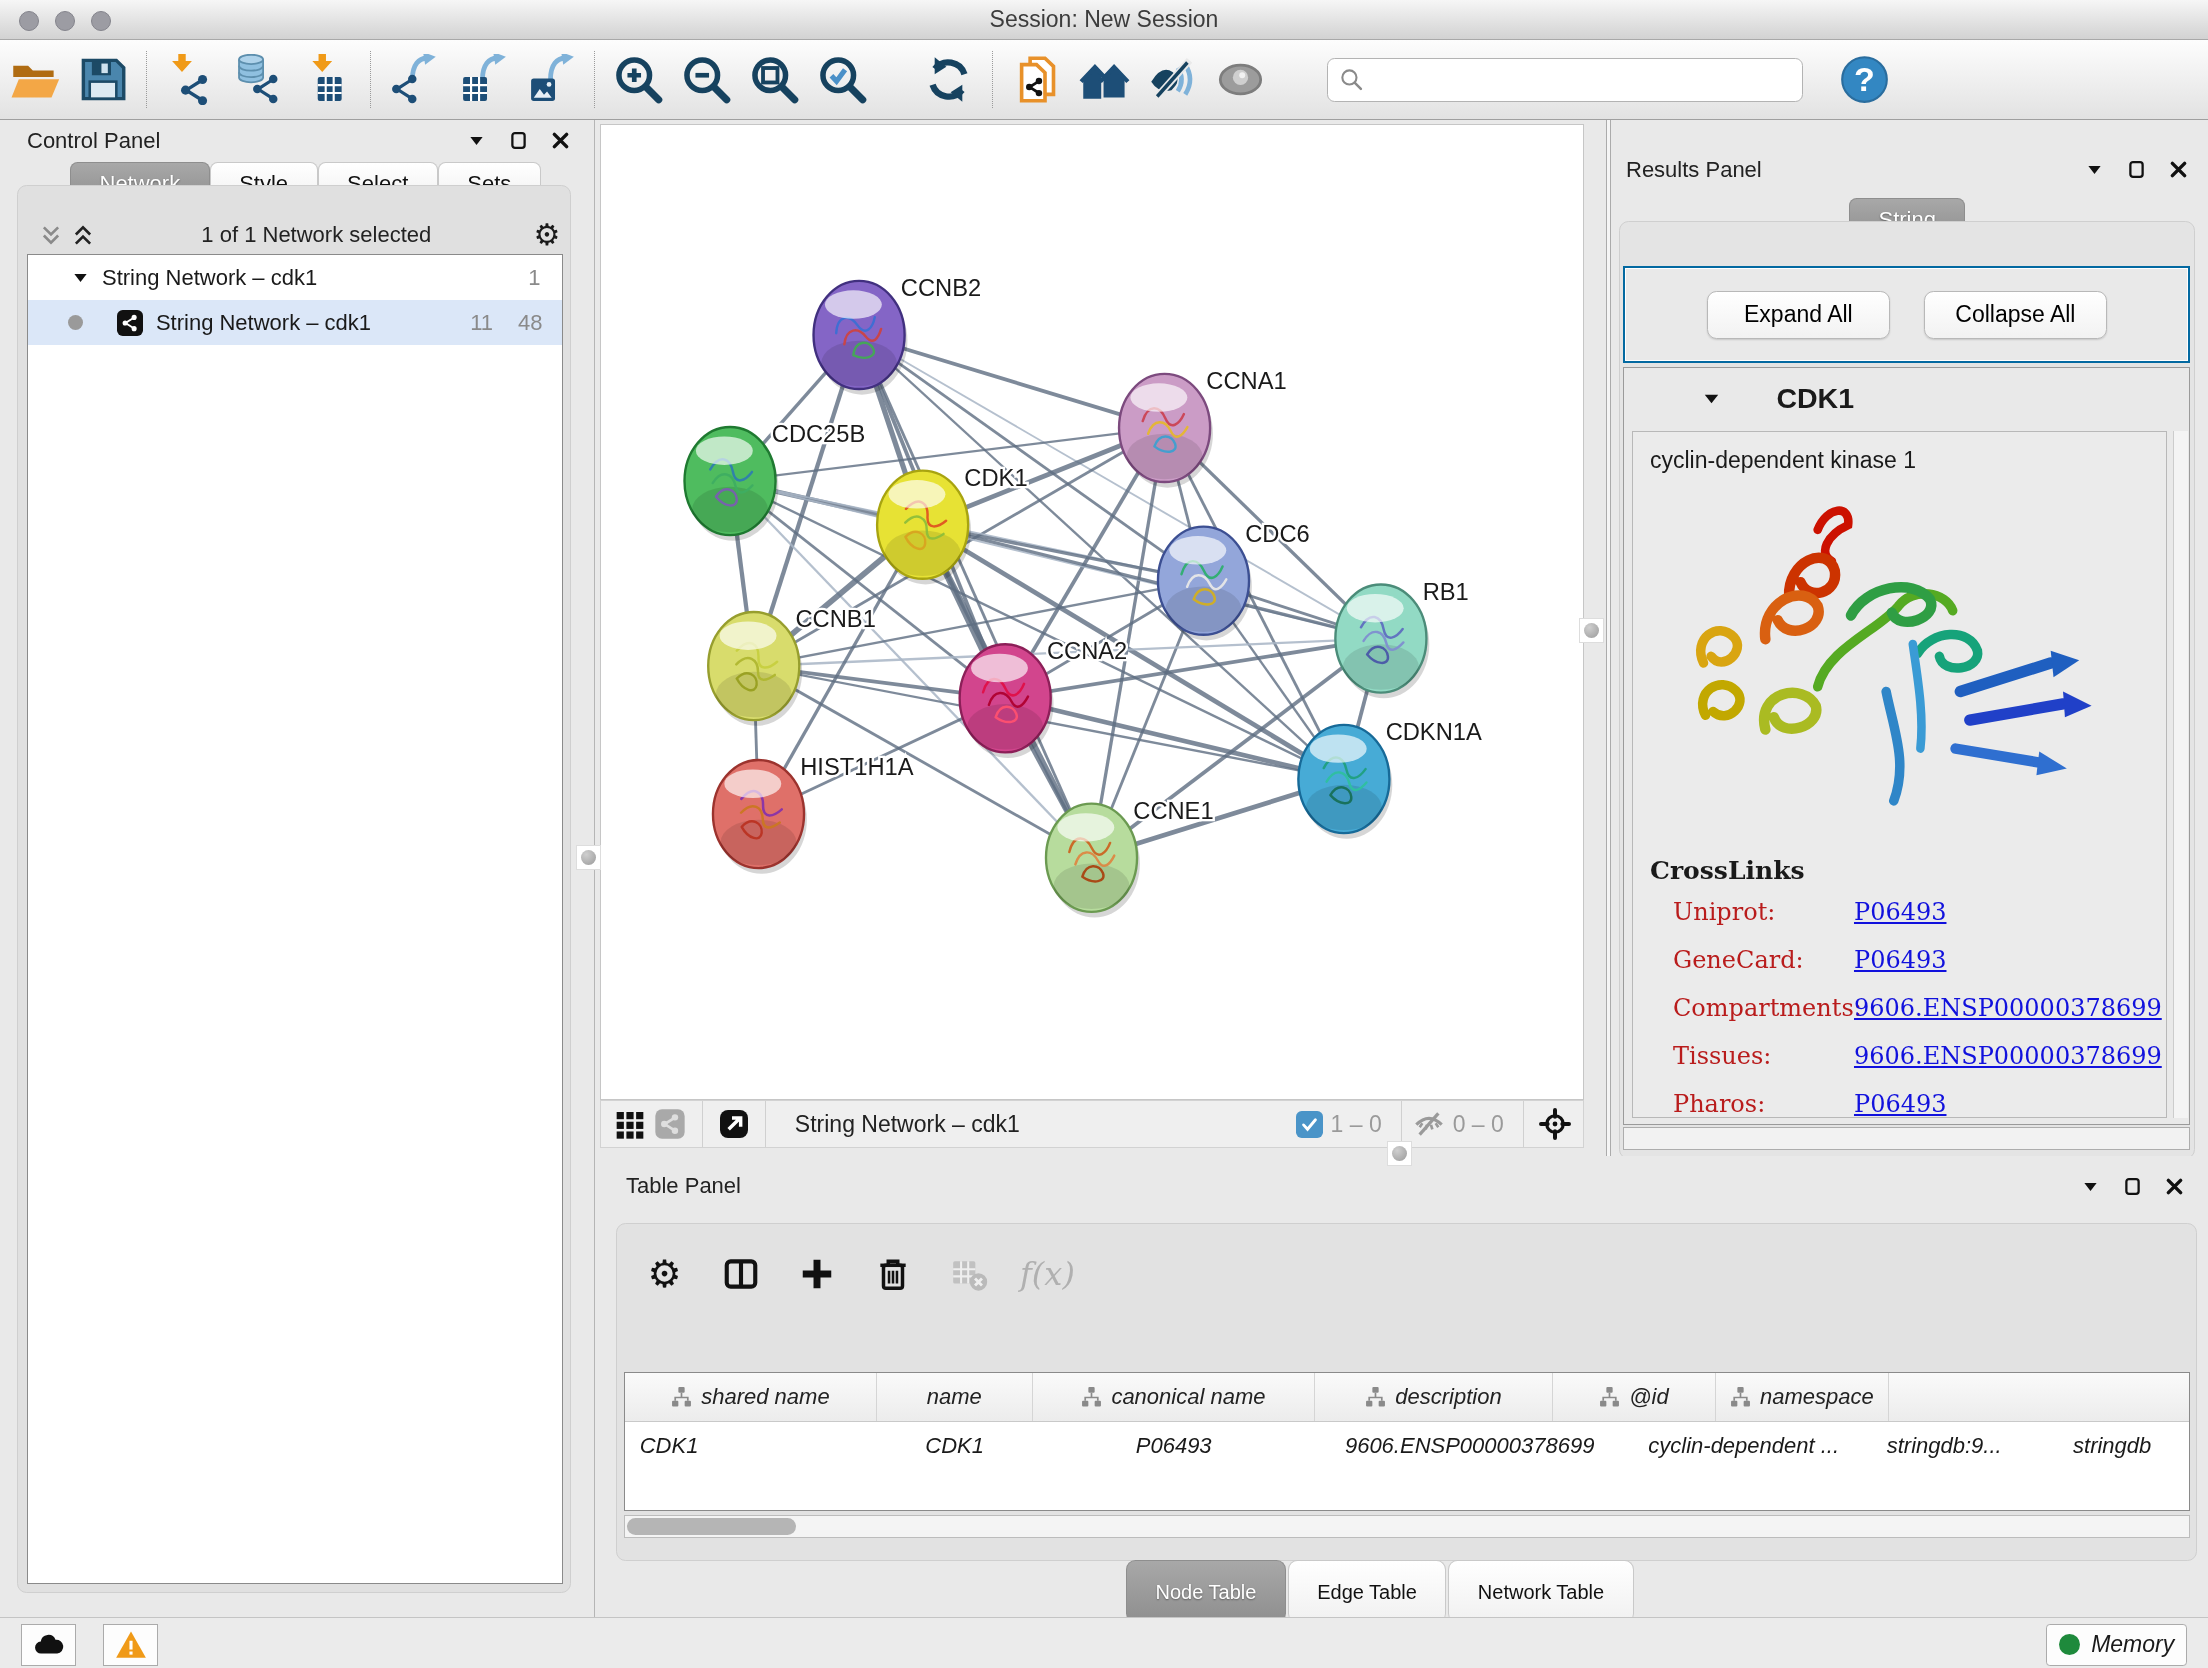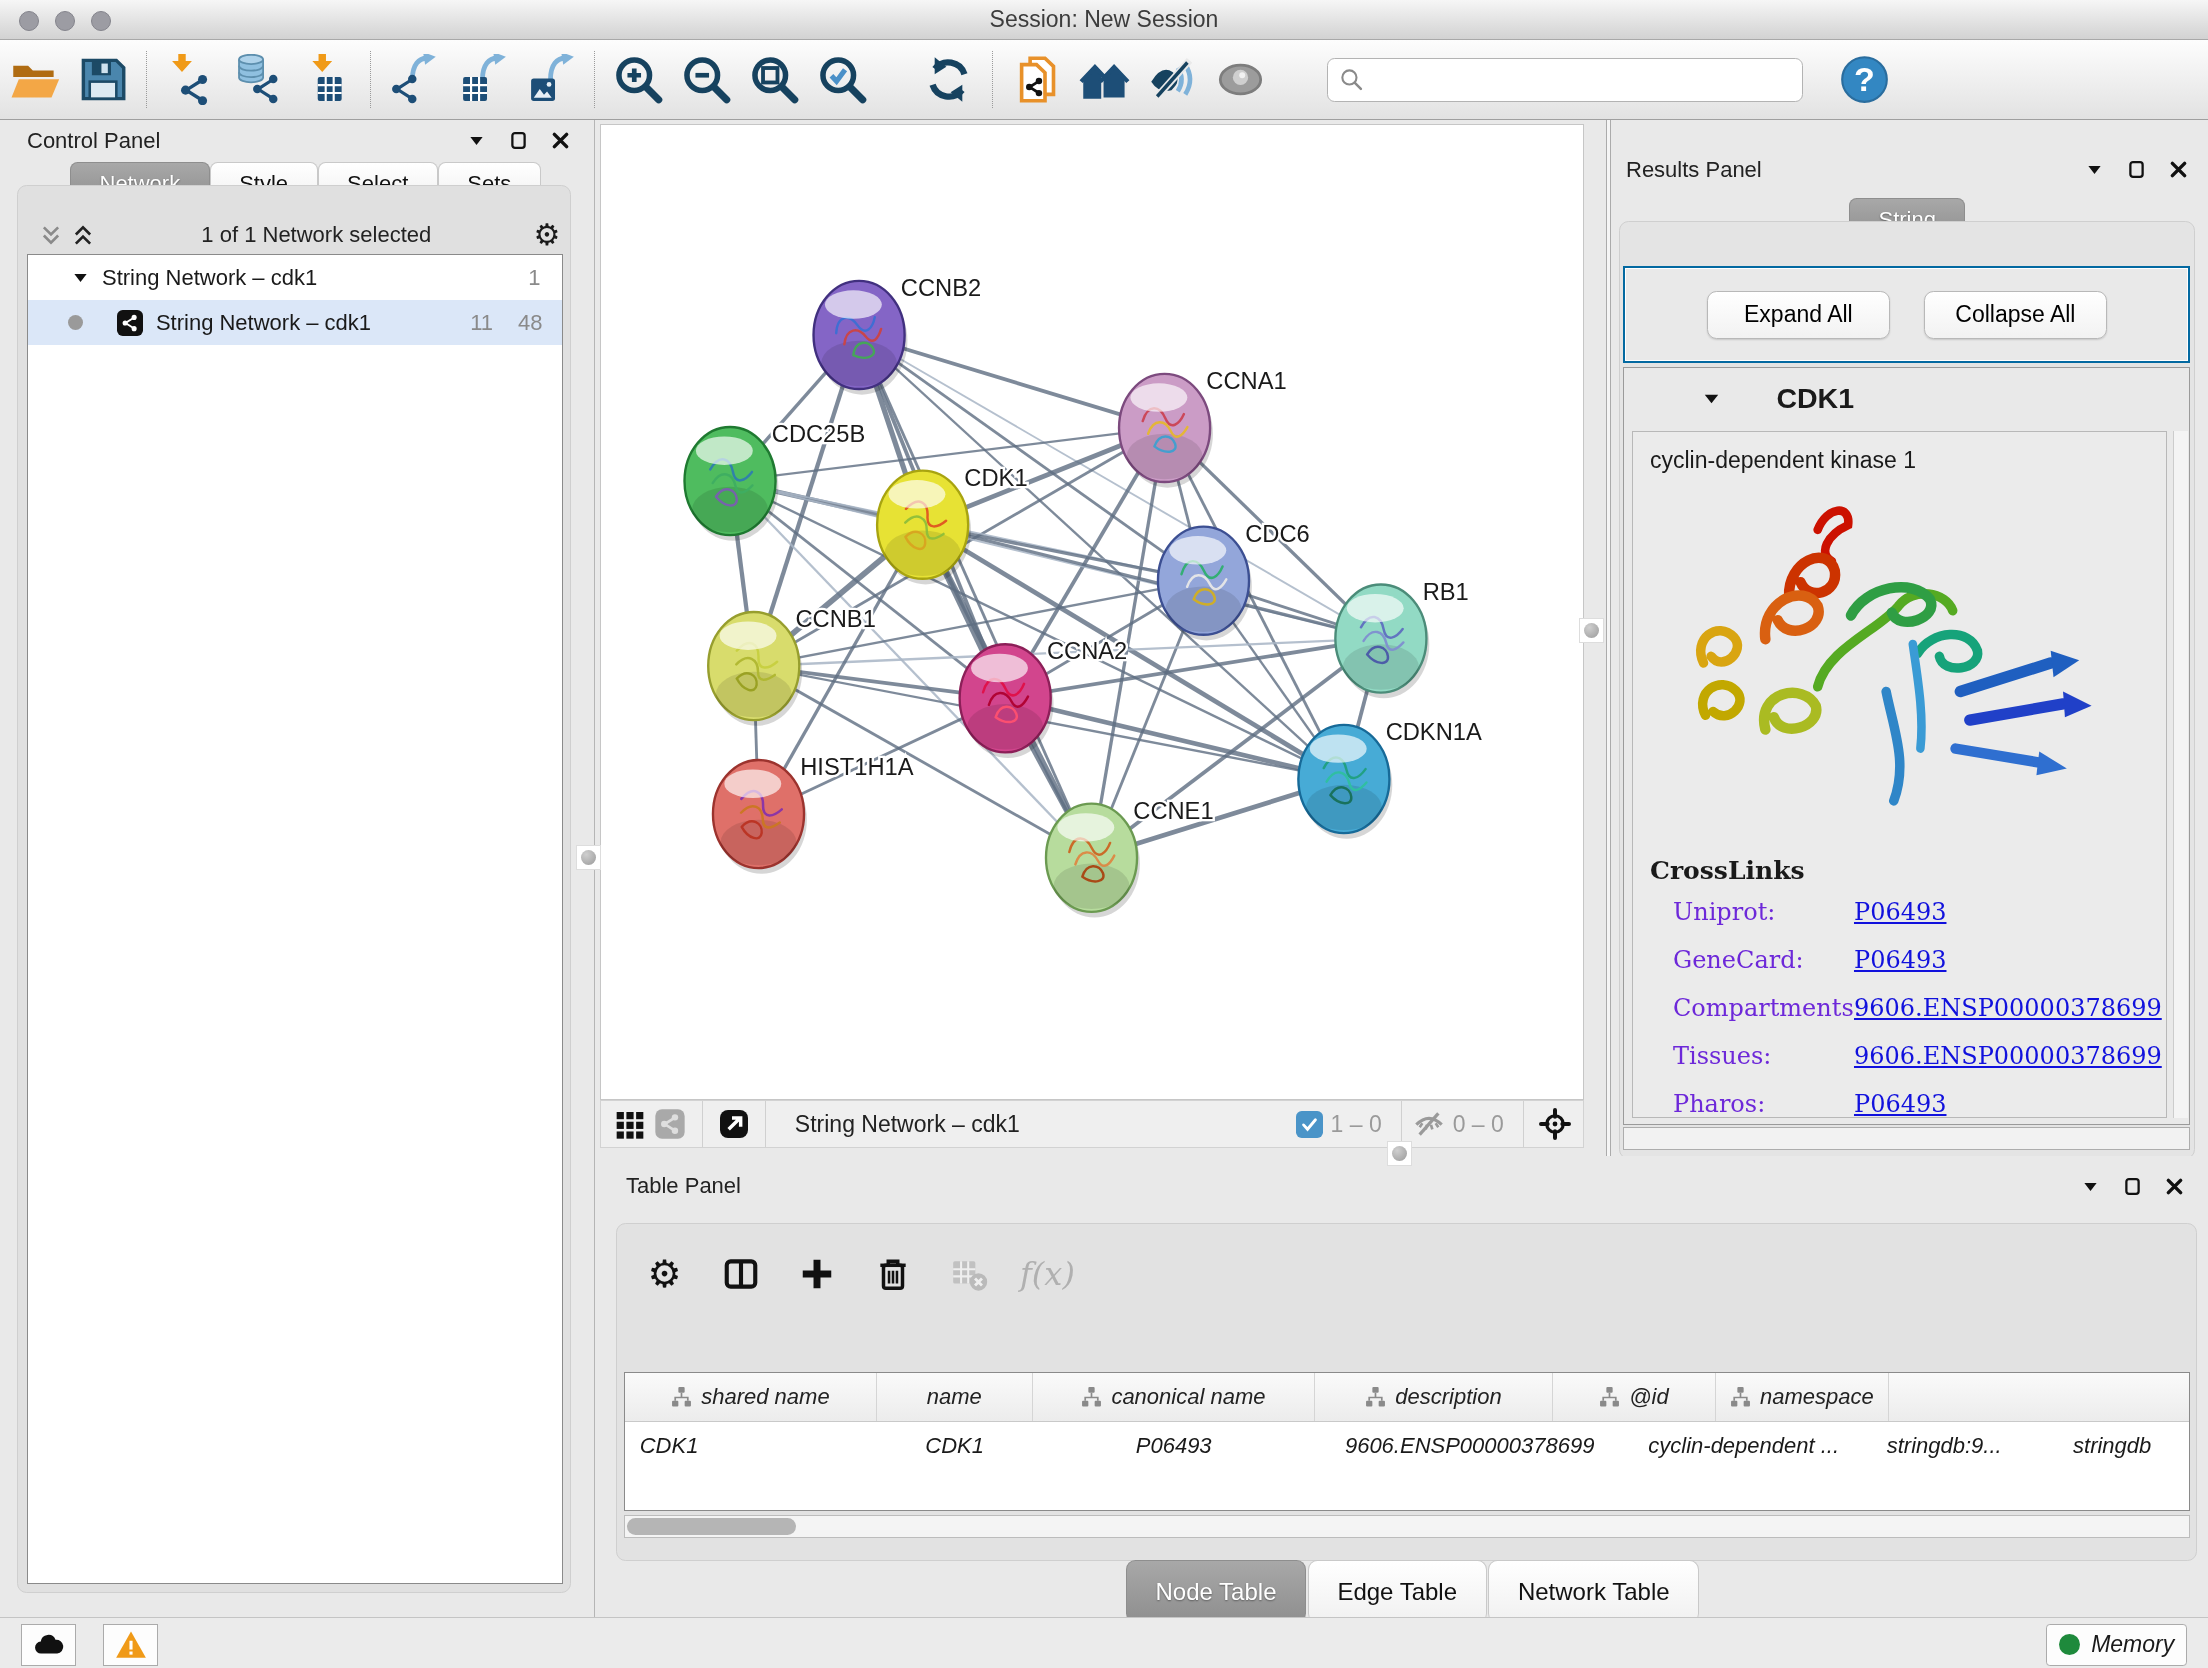--- a/index.html
+++ b/index.html
@@ -99,21 +99,21 @@
   #rp-entry-header svg { width:23px; height:23px; margin-left:76px; }
   #rp-gene { font-size:28.5px; font-weight:bold; margin-left:53px; }
   #rp-content { position:absolute; left:7.6px; top:63px; width:535px; height:687px;
     background:#ebebeb; border:1px solid #b8b8b8; overflow:hidden; }
   #rp-vscroll { position:absolute; right:1px; top:63px; width:15px; height:687px; background:#f4f4f4; border-left:1px solid #ccc; }
   #rp-desc { font-size:23px; margin:15px 0 0 17px; }
   #rp-structure { position:absolute; left:42px; top:55px; width:447px; height:352px; }
   #rp-crosslinks { position:absolute; left:17px; top:424px; font-family:"DejaVu Serif", serif; }
   #rp-crosslinks h3 { font-size:25px; margin-bottom:13.3px; }
   .clrow { display:flex; font-size:24px; margin-bottom:20px; }
-  .clrow .cl-label { width:181px; margin-left:23px; color:#6d28d9; }
+  .clrow .cl-label { width:181px; margin-left:23px; color:#b91c1c; }
   .clrow a { color:#1111dd; text-decoration:underline; cursor:pointer; }
   #rp-hscroll { position:absolute; left:3.8px; top:905px; width:567px; height:23px;
     background:#f2f2f2; border:1px solid #adadad; }
 
   
   #table-panel { left:596px; top:1156px; width:1612px; height:461px; background:#e9e9e9; }
   #tp-titlerow { position:absolute; left:30px; top:17px; right:23px; display:flex; align-items:center; }
   #tp-body { position:absolute; left:20px; top:67px; width:1581px; height:338px;
     background:#e2e2e2; border:1px solid #cfcfcf; border-radius:9.5px; }
   #tp-toolbar { position:absolute; left:23px; top:23px; height:53px; display:flex; align-items:center; gap:27px; }
@@ -126,21 +126,21 @@
     border-bottom:1px solid #c9c9c9; }
   .th { display:flex; align-items:center; justify-content:center; gap:9.5px;
     font-size:22px; color:#222; border-right:1px solid #d5d5d5; overflow:hidden; white-space:nowrap; flex:none; }
   .th svg { width:21px; height:21px; flex:none; }
   #tp-datarow { display:flex; height:48px; align-items:center; }
   .td { font-size:22px; overflow:hidden; white-space:nowrap; flex:none; text-align:center; }
   .td.left { text-align:left; padding-left:15px; }
   #tp-hscroll { position:absolute; left:6.7px; top:291px; width:1566px; height:23px; background:#f4f4f4; border:1px solid #bcbcbc; }
   #tp-hthumb { position:absolute; left:1.9px; top:1.9px; width:169px; height:17px; background:#b5b5b5; border-radius:8.6px; }
   #tp-tabs { position:absolute; left:530px; top:404px; display:flex; }
-  #tp-tabs .tab { height:63px; font-size:24px; border-radius:9.5px 9.5px 9.5px 9.5px; border-radius:9.5px; }
+  #tp-tabs .tab { height:63px; font-size:20px; border-radius:9.5px 9.5px 9.5px 9.5px; border-radius:9.5px; }
   #tp-tabs .tab + .tab { margin-left:1.9px; }
 
   
   #statusbar { left:0; top:1617px; width:2208px; height:51px; background:#ebebeb; border-top:1px solid #c4c4c4; }
   .sbtn { position:absolute; top:5.7px; height:42px; background:#fdfdfd; border:1px solid #ababab;
     display:flex; align-items:center; justify-content:center; cursor:pointer; }
   #memory-btn { right:21px; width:141px; font-size:23px; gap:11.4px; border-radius:3.8px;font-style:italic; }
   #memory-dot { width:21px; height:21px; border-radius:50%; background:#1e8a3c; }
 
   

